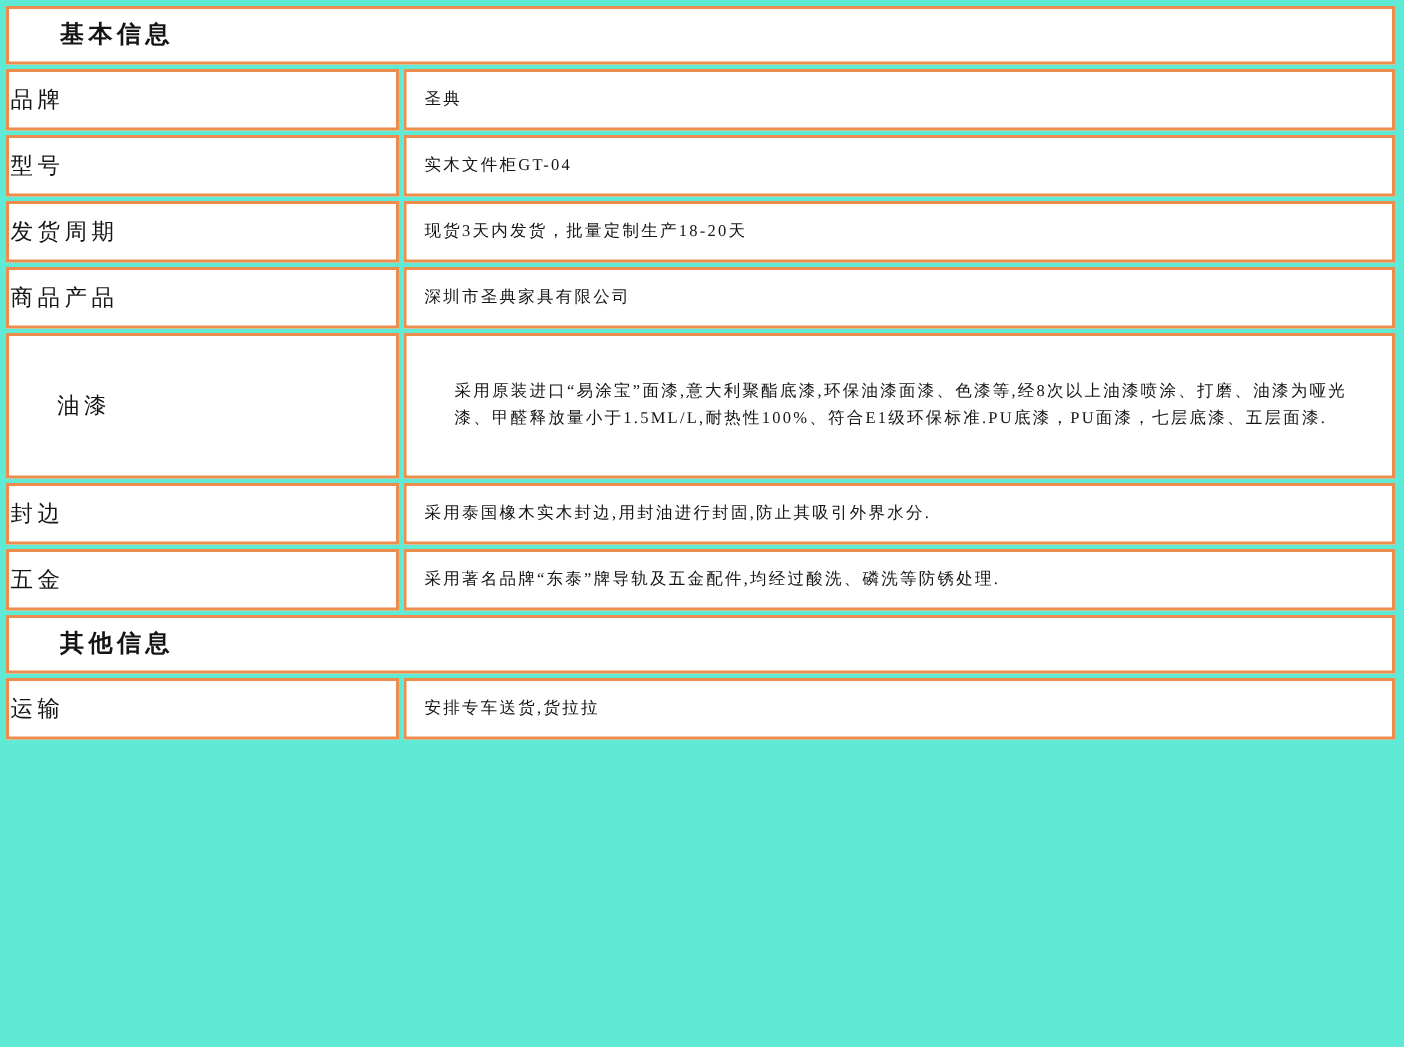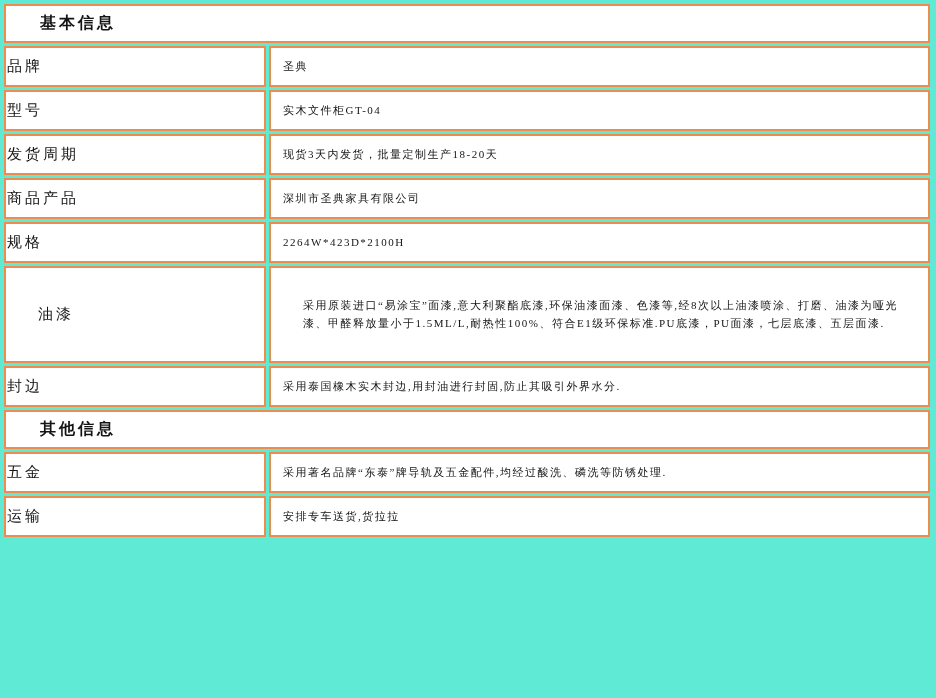--- a/index.html
+++ b/index.html
@@ -78,40 +78,36 @@
       <td class="value-cell">实木文件柜GT-04</td>
     </tr>
     <tr class="h1">
       <td class="label-cell">发货周期</td>
       <td class="value-cell">现货3天内发货，批量定制生产18-20天</td>
     </tr>
     <tr class="h1">
       <td class="label-cell">商品产品</td>
       <td class="value-cell">深圳市圣典家具有限公司</td>
     </tr>
-    <tr class="h1">
-      <td class="label-cell">规格</td>
-      <td class="value-cell">2264W*423D*2100H</td>
-    </tr>
 
     <tr class="h4">
       <td class="label-cell">油漆</td>
       <td class="value-cell">采用原装进口“易涂宝”面漆,意大利聚酯底漆,环保油漆面漆、色漆等,经8次以上油漆喷涂、打磨、油漆为哑光漆、甲醛释放量小于1.5ML/L,耐热性100%、符合E1级环保标准.PU底漆，PU面漆，七层底漆、五层面漆.</td>
     </tr>
     <tr class="h1">
       <td class="label-cell">封边</td>
       <td class="value-cell">采用泰国橡木实木封边,用封油进行封固,防止其吸引外界水分.</td>
     </tr>
     <tr class="h1">
-      <td class="section-cell" colspan="2">其他信息</td>
+      <td class="label-cell">五金</td>
+      <td class="value-cell">采用著名品牌“东泰”牌导轨及五金配件,均经过酸洗、磷洗等防锈处理.</td>
     </tr>
 
     <tr class="h1">
-      <td class="label-cell">五金</td>
-      <td class="value-cell">采用著名品牌“东泰”牌导轨及五金配件,均经过酸洗、磷洗等防锈处理.</td>
+      <td class="section-cell" colspan="2">其他信息</td>
     </tr>
     <tr class="h1">
       <td class="label-cell">运输</td>
       <td class="value-cell">安排专车送货,货拉拉</td>
     </tr>
 
   </tbody>
     </table>
 </div>
 

